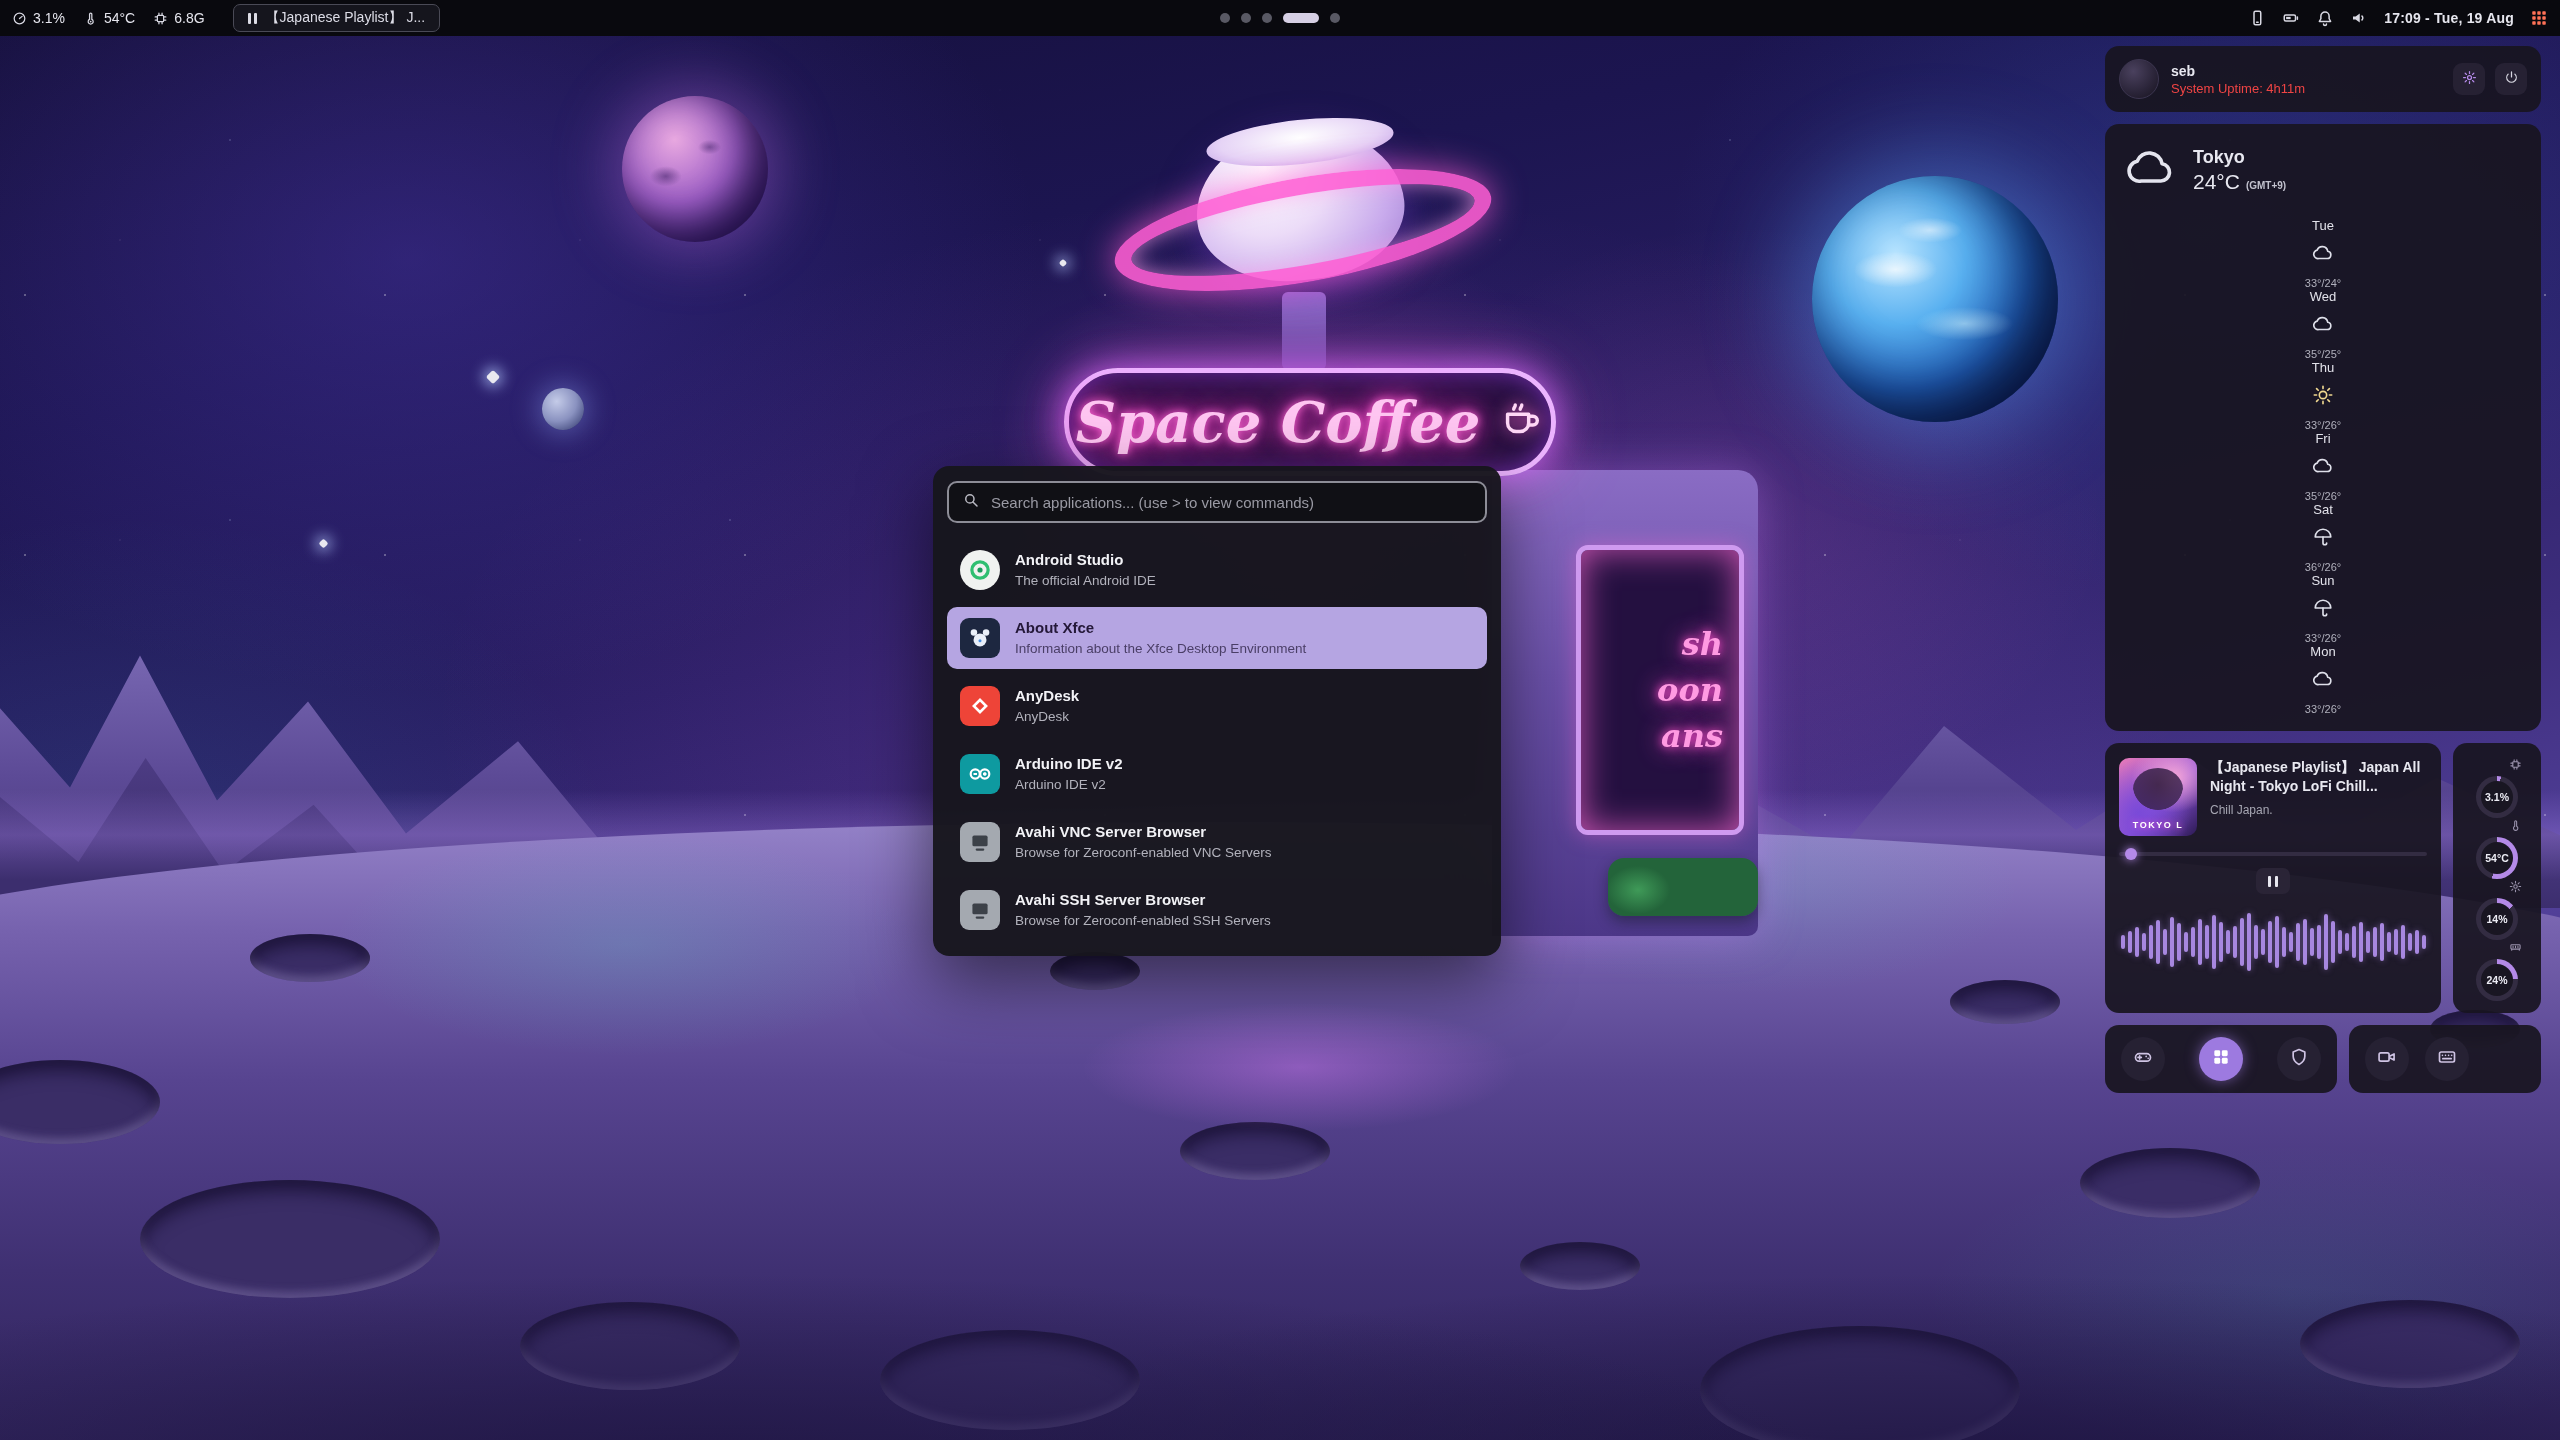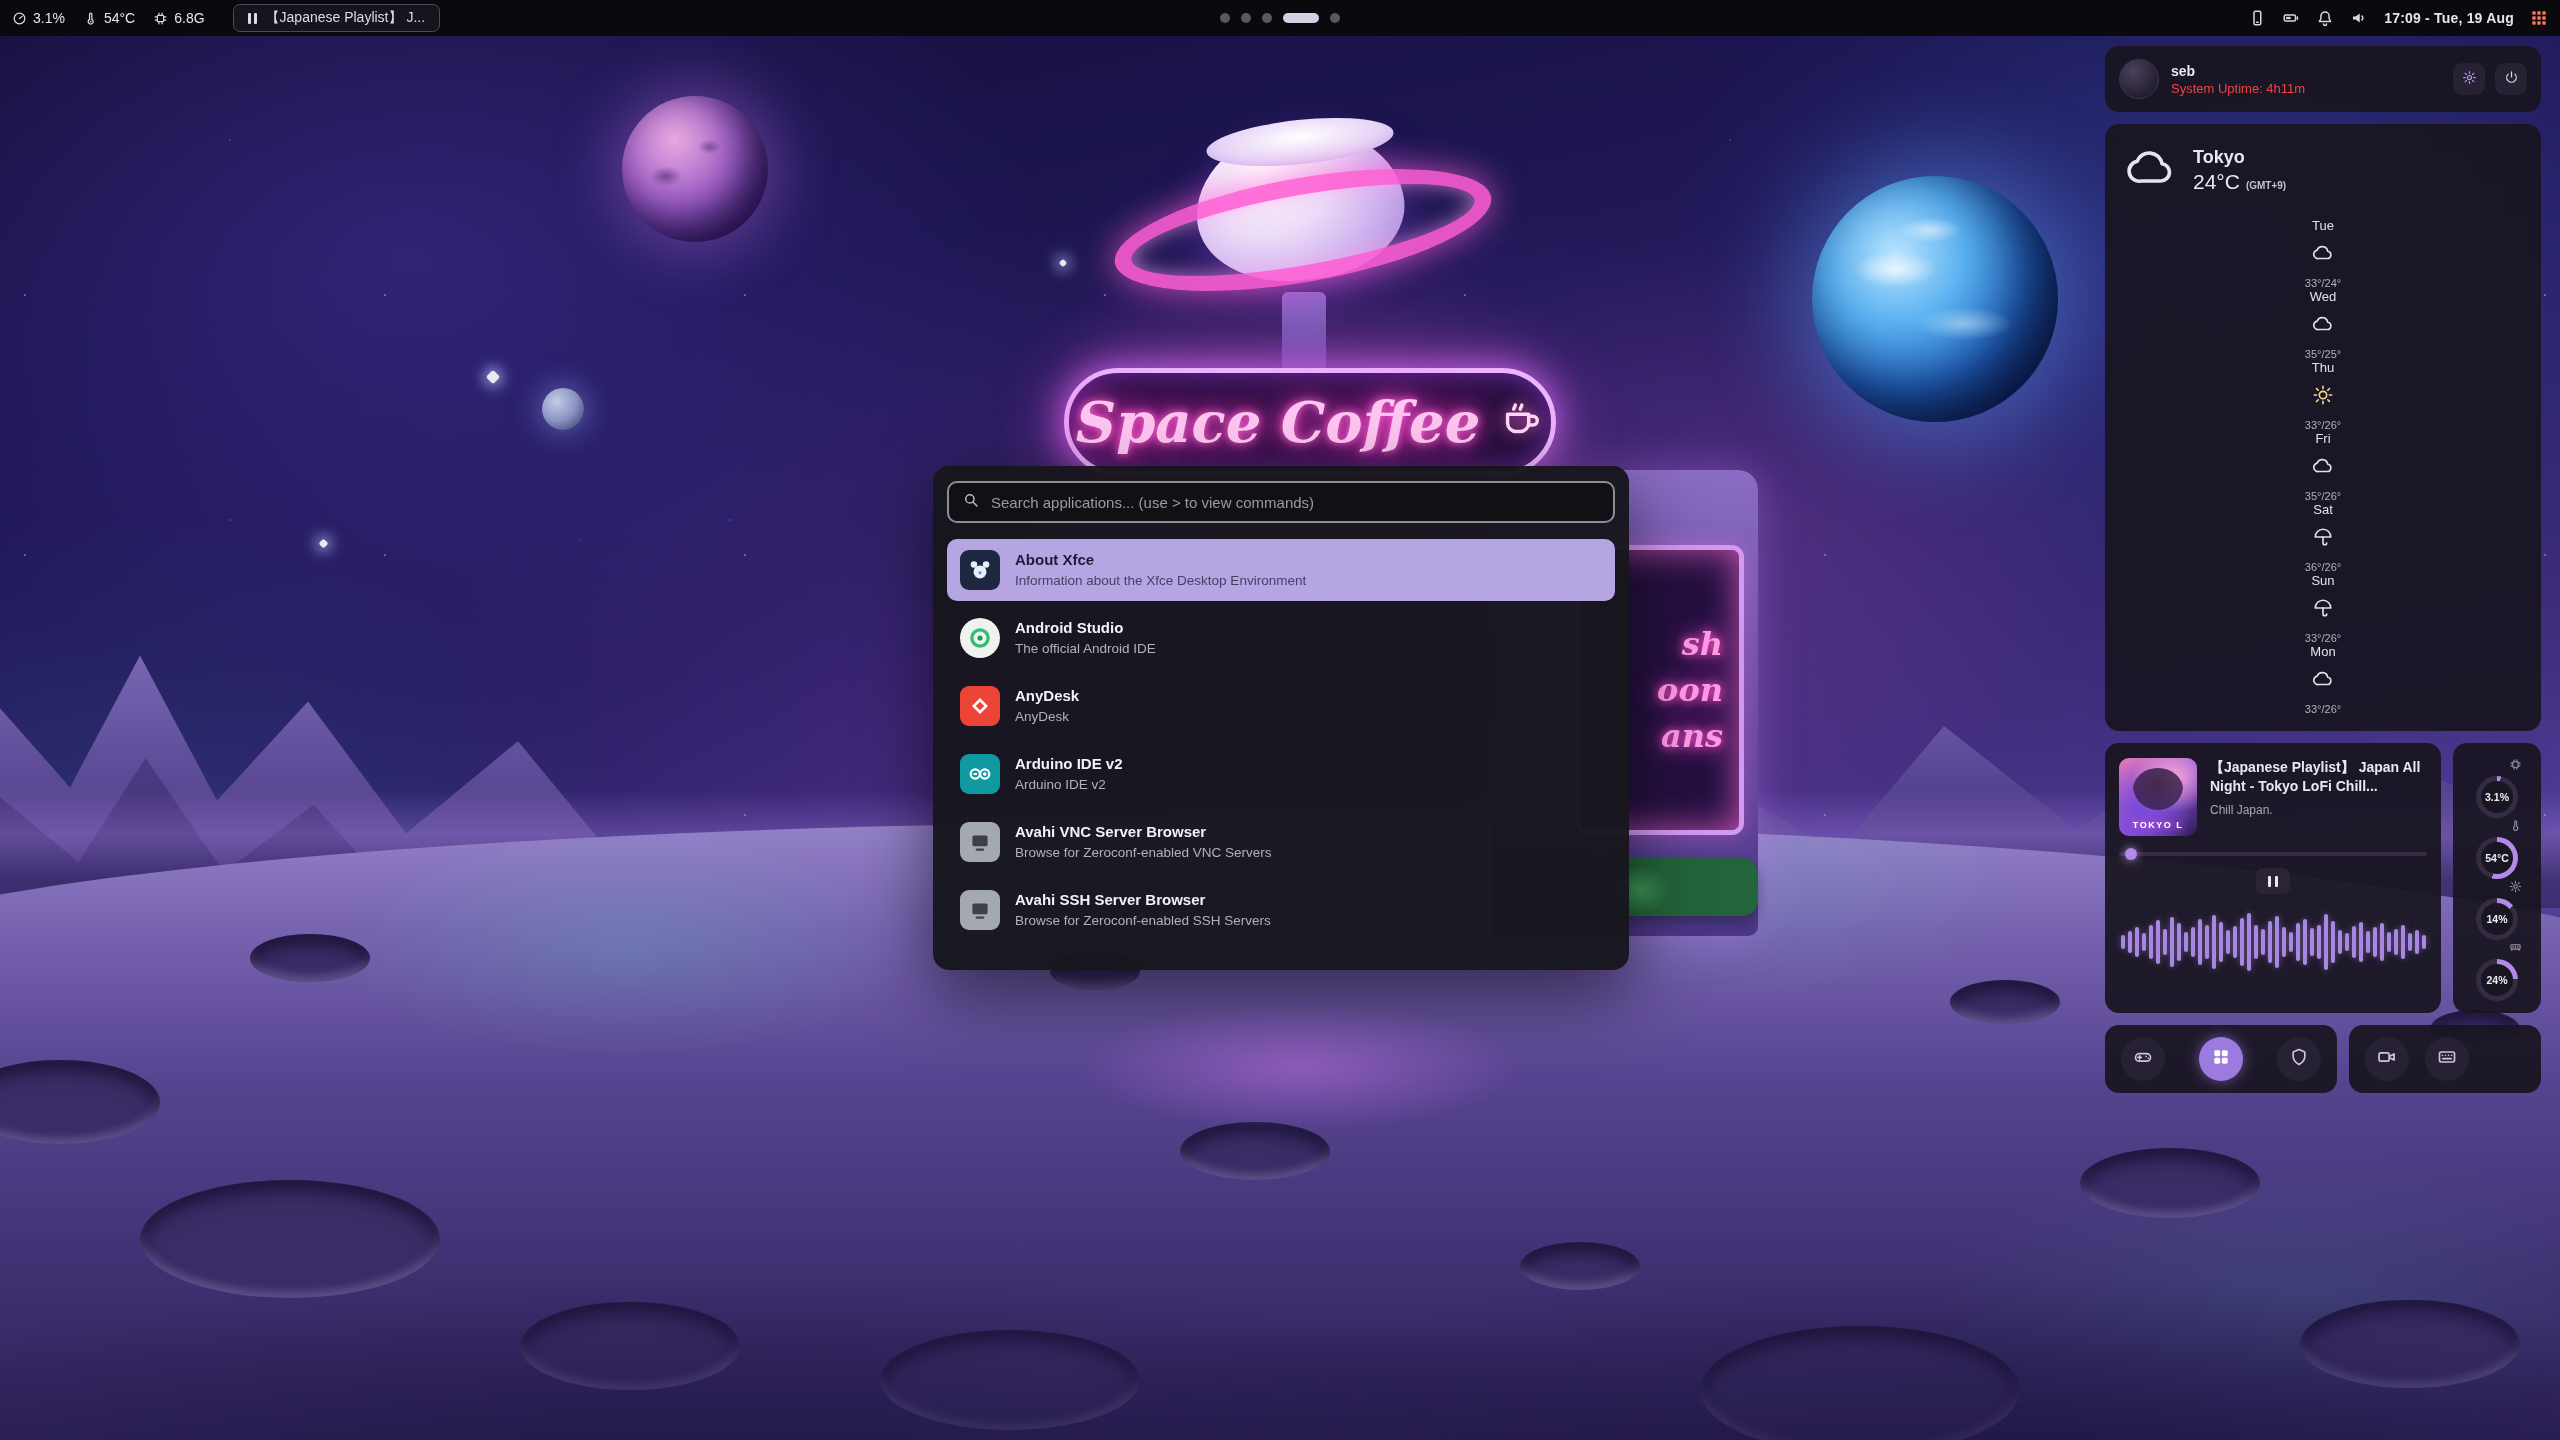--- a/index.html
+++ b/index.html
@@ -118,22 +118,22 @@
   .ws-dot { width:10px; height:10px; border-radius:50%; background:#595964; cursor:pointer; }
   .ws-active { width:36px; height:10px; border-radius:6px; background:#d6cfe4; cursor:pointer; }
   .tb-right { margin-left:auto; display:flex; align-items:center; gap:16px; }
   .tb-ic { display:flex; align-items:center; color:#d8d8e2; cursor:pointer; }
   .tb-clock { font-weight:bold; letter-spacing:.2px; cursor:pointer; }
   .tb-grid { color:#ff7257; cursor:pointer; display:flex; align-items:center; }
   .ic { width:18px; height:18px; }
   .ic14 { width:15px; height:15px; }
 
   
-  .launcher { position:absolute; left:933px; top:466px; width:696px; z-index:40;
-    background:rgba(23,22,29,.97); border-radius:16px; padding:15px 14px 23px;
+  .launcher { position:absolute; left:933px; top:466px; width:568px; z-index:40;
+    background:rgba(23,22,29,.97); border-radius:16px; padding:15px 14px 9px;
     box-shadow:0 24px 70px rgba(0,0,0,.55); }
   .search-box { display:flex; align-items:center; gap:11px; border:2px solid #8d8d97; border-radius:10px;
     background:#101015; padding:8px 13px; color:#b9b9c2; }
   .search-box input { flex:1; background:transparent; border:none; outline:none; color:#e9e9f0; font-size:15px;
     font-family:"Liberation Sans","DejaVu Sans",sans-serif; }
   .search-box input::placeholder { color:#9a9aa4; }
   .results { margin-top:16px; }
   .result { display:flex; align-items:center; gap:15px; height:62px; padding:0 13px; border-radius:10px;
     margin-bottom:6px; cursor:pointer; }
   .result.selected { background:#b5a5e2; }
@@ -368,45 +368,45 @@
       <span>
         <svg class="ic" viewBox="0 0 24 24" fill="none" stroke="currentColor" stroke-width="2" stroke-linecap="round">
             <circle cx="10.5" cy="10.5" r="5.5"></circle>
             <path d="M14.6 14.6L20 20"></path>
           </svg>
       </span>
       <input type="text" placeholder="Search applications... (use &gt; to view commands)" style="">
     </div>
     <div class="results">
 
+      <div class="result">
+        <div class="app-icon ic-as">
+          <svg viewBox="0 0 24 24" fill="none">
+              <circle cx="12" cy="12" r="7.5" stroke="#2fbf71" stroke-width="3"></circle>
+              <circle cx="12" cy="12" r="2.4" fill="#1a9c5c"></circle>
+            </svg>
+        </div>
+        <div>
+          <div class="rname">Android Studio</div>
+          <div class="rdesc">The official Android IDE</div>
+        </div>
+      </div>
+
       <div class="result selected">
         <div class="app-icon ic-xfce">
           <svg viewBox="0 0 24 24" fill="#e9eef8" stroke="none">
               <circle cx="12" cy="13.8" r="6"></circle>
               <circle cx="6.4" cy="7" r="3"></circle>
               <circle cx="17.6" cy="7" r="3"></circle>
               <circle cx="12" cy="14.6" r="1.4" fill="#4a90e2"></circle>
             </svg>
         </div>
         <div>
           <div class="rname">About Xfce</div>
           <div class="rdesc">Information about the Xfce Desktop Environment</div>
-        </div>
-      </div>
-
-      <div class="result">
-        <div class="app-icon ic-as">
-          <svg viewBox="0 0 24 24" fill="none">
-              <circle cx="12" cy="12" r="7.5" stroke="#2fbf71" stroke-width="3"></circle>
-              <circle cx="12" cy="12" r="2.4" fill="#1a9c5c"></circle>
-            </svg>
-        </div>
-        <div>
-          <div class="rname">Android Studio</div>
-          <div class="rdesc">The official Android IDE</div>
         </div>
       </div>
 
       <div class="result">
         <div class="app-icon ic-anydesk">
           <svg viewBox="0 0 24 24" fill="none">
               <rect x="8" y="8" width="8" height="8" stroke="#ffffff" stroke-width="2.4" transform="rotate(45 12 12)"></rect>
             </svg>
         </div>
         <div>

